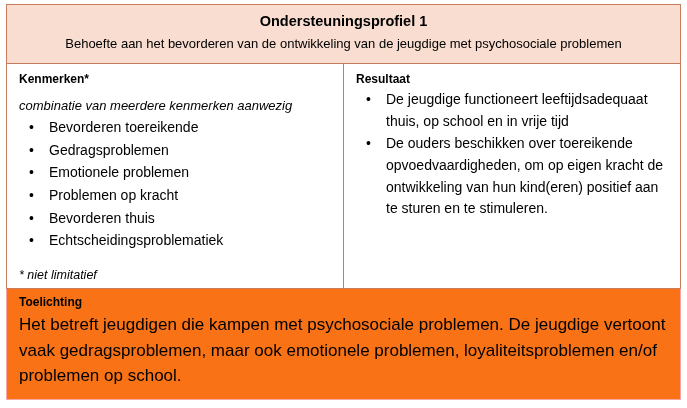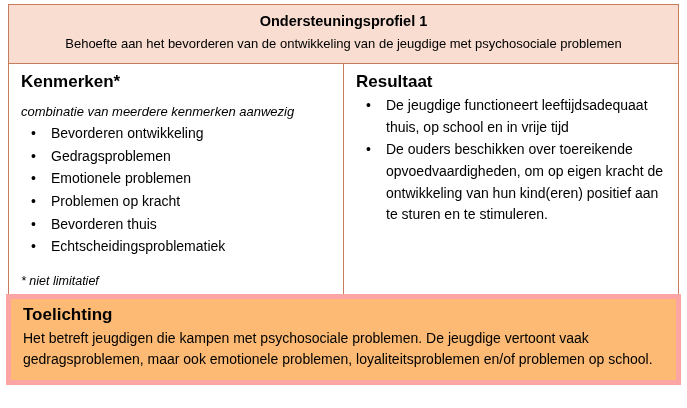--- a/index.html
+++ b/index.html
@@ -46,21 +46,21 @@
   .body-cell {
     border: 1px solid #c87c5e;
     vertical-align: top;
     padding: 8px 10px 6px 12px;
     background: #ffffff;
   }
   .col-left { width: 50%; }
   .col-right { width: 50%; }
   .section-title {
     font-weight: bold;
-    font-size: 17px;
+    font-size: 12px;
     color: #000;
     margin: 0 0 3px 0;
   }
   .italic-note {
     font-style: italic;
     font-size: 13px;
     color: #000;
     margin: 12px 0 4px 0;
   }
   ul.bullets {
@@ -87,26 +87,26 @@
     font-style: italic;
     font-size: 12.5px;
     color: #000;
     margin-top: 16px;
   }
   .right-list li {
     padding-left: 30px;
     line-height: 1.5;
   }
   .toelichting-cell {
-    border: 5px solid #fca5a5;
-    background: #fdba74;
+    border: 1px solid #fca5a5;
+    background: #f97316;
     padding: 6px 10px 10px 12px;
   }
   .toelichting-body {
-    font-size: 14px;
+    font-size: 17px;
     line-height: 1.5;
     color: #000;
   }
   .spacer-left { min-height: 175px; }
 </style>
 </head>
 <body>
 
 <div class="doc">
   <table class="table">
@@ -116,21 +116,21 @@
         <div class="header-title">Ondersteuningsprofiel 1</div>
         <div class="header-sub">Behoefte aan het bevorderen van de ontwikkeling van de jeugdige met psychosociale problemen</div>
       </td>
     </tr>
     <tr>
       <td class="body-cell col-left">
         <div class="spacer-left">
           <div class="section-title">Kenmerken*</div>
           <div class="italic-note">combinatie van meerdere kenmerken aanwezig</div>
           <ul class="bullets">
-            <li><span class="dot">•</span><span>Bevorderen ontwikkeling</span></li>
+            <li><span class="dot">•</span><span>Bevorderen toereikende</span></li>
             <li><span class="dot">•</span><span>Gedragsproblemen</span></li>
             <li><span class="dot">•</span><span>Emotionele problemen</span></li>
             <li><span class="dot">•</span><span>Problemen op kracht</span></li>
             <li><span class="dot">•</span><span>Bevorderen thuis</span></li>
             <li><span class="dot">•</span><span>Echtscheidingsproblematiek</span></li>
           </ul>
         </div>
         <div class="footnote">* niet limitatief</div>
       </td>
       <td class="body-cell col-right">

